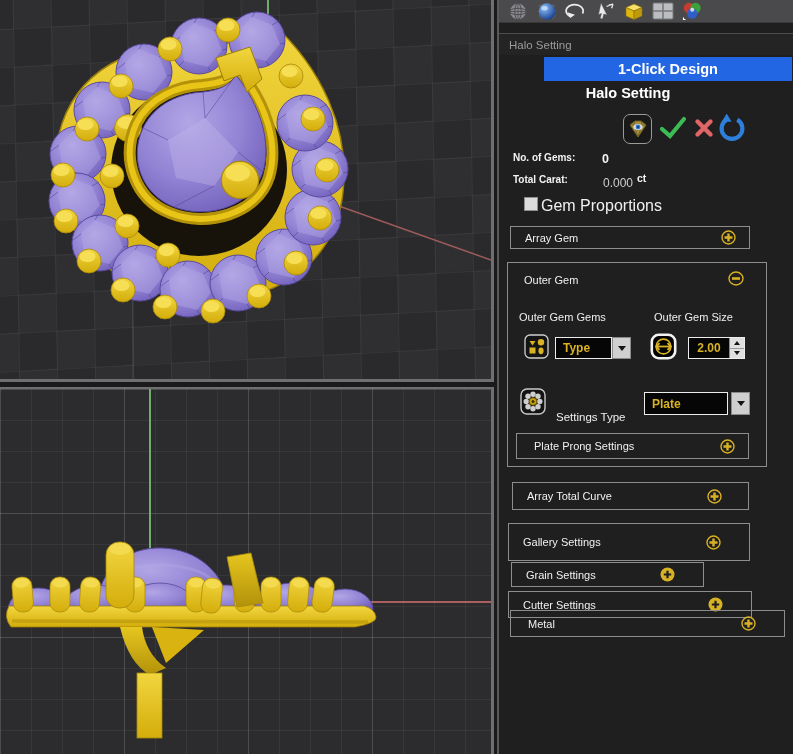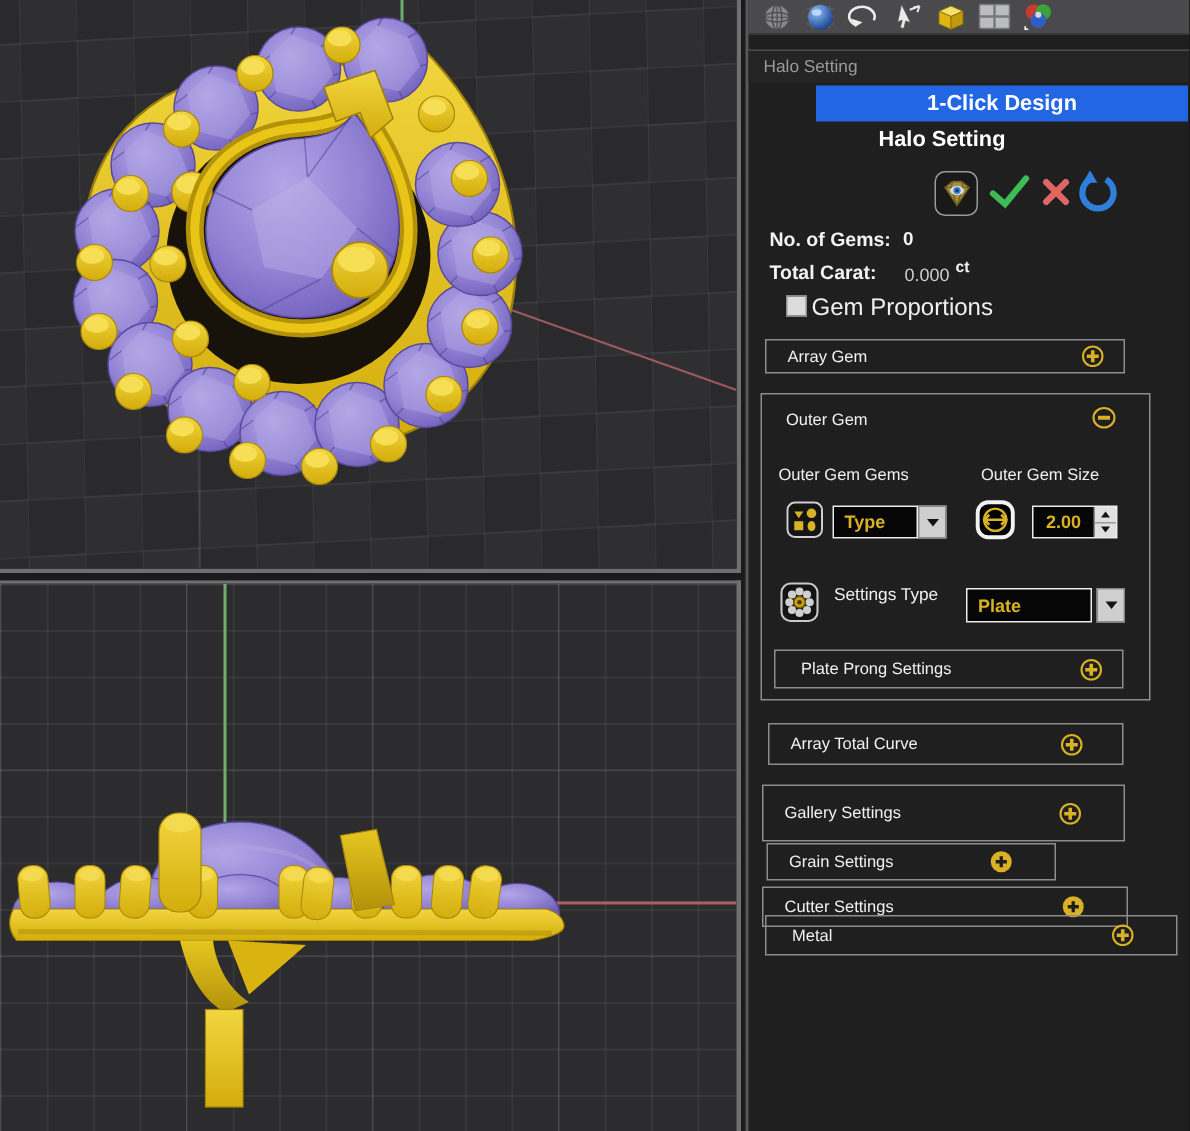--- a/index.html
+++ b/index.html
@@ -36,21 +36,21 @@
   .tabstrip{position:absolute;left:0;top:33px;width:296px;height:22px;background:#242424;border-top:1px solid #4d4d4f;
             color:#9a9a9a;font-size:11.5px;line-height:22px;padding-left:10px;box-sizing:border-box;}
   .btn-1click{position:absolute;left:5px;top:57px;width:248px;height:24px;background:var(--primary-blue,#2266e3);
               color:#fff;font-weight:bold;font-size:14.5px;text-align:center;line-height:24px;cursor:pointer;margin-left:40px;}
   .heading{position:absolute;left:5px;top:85px;width:248px;text-align:center;color:#fff;font-weight:bold;font-size:14.5px;}
 
   .gem-preview-btn{position:absolute;left:124px;top:114px;width:27px;height:28px;border:1px solid #9a9a9a;
                    border-radius:7px;background:#191919;display:flex;align-items:center;justify-content:center;cursor:pointer;}
   .act{position:absolute;cursor:pointer;}
 
-  .stat-label{position:absolute;font-size:13px;font-weight:bold;color:#f3f3f3;}
+  .stat-label{position:absolute;font-size:10px;font-weight:bold;color:#f3f3f3;}
   .stat-value{position:absolute;font-size:12.5px;font-weight:bold;color:#f3f3f3;}
   .carat-value{position:absolute;font-size:12px;color:#cfcfcf;}
   .carat-unit{position:absolute;font-size:10.5px;font-weight:bold;color:#f3f3f3;}
   .cb{position:absolute;width:12px;height:12px;background:#dcdcdc;border:1px solid #8f8f8f;cursor:pointer;}
   .cb-label{position:absolute;font-size:16px;color:#f0f0f0;}
 
   .secbox{position:absolute;border:1px solid #8d8d8d;box-sizing:border-box;display:flex;align-items:center;
           justify-content:space-between;font-size:11px;color:#f0f0f0;cursor:pointer;background:transparent;}
   .secbox .lbl{padding-left:14px;}
   .secbox .tog{padding-right:13px;display:flex;align-items:center;}
@@ -376,21 +376,21 @@
               <circle cx="18" cy="18.7" r="2.7"></circle>
               <circle cx="13" cy="20.7" r="2.7"></circle>
               <circle cx="8" cy="18.7" r="2.7"></circle>
               <circle cx="6.2" cy="13.5" r="2.7"></circle>
               <circle cx="8" cy="8.3" r="2.7"></circle>
             </g>
             <circle cx="13" cy="13.5" r="3.8" fill="#c9a30f" stroke="#6e570a"></circle>
             <circle cx="13" cy="13.5" r="1.5" fill="#3d3106"></circle>
           </svg>
       </span>
-      <div class="flabel" style="left:48px;top:128px;font-size:11.5px">Settings Type</div>
+      <div class="flabel" style="left:48px;top:148px;font-size:11.5px">Settings Type</div>
       <div class="combo" style="left:136px;top:129px;width:84px;height:23px">
         <span>Plate</span>
       </div>
       <span class="dd-btn" style="left:223px;top:129px;width:19px;height:23px">
           <span class="dd-tri"></span>
         </span>
 
       <div class="secbox" style="left:8px;top:170px;width:233px;height:26px">
         <span class="lbl" style="padding-left:17px">Plate Prong Settings</span>
         <span class="tog">

